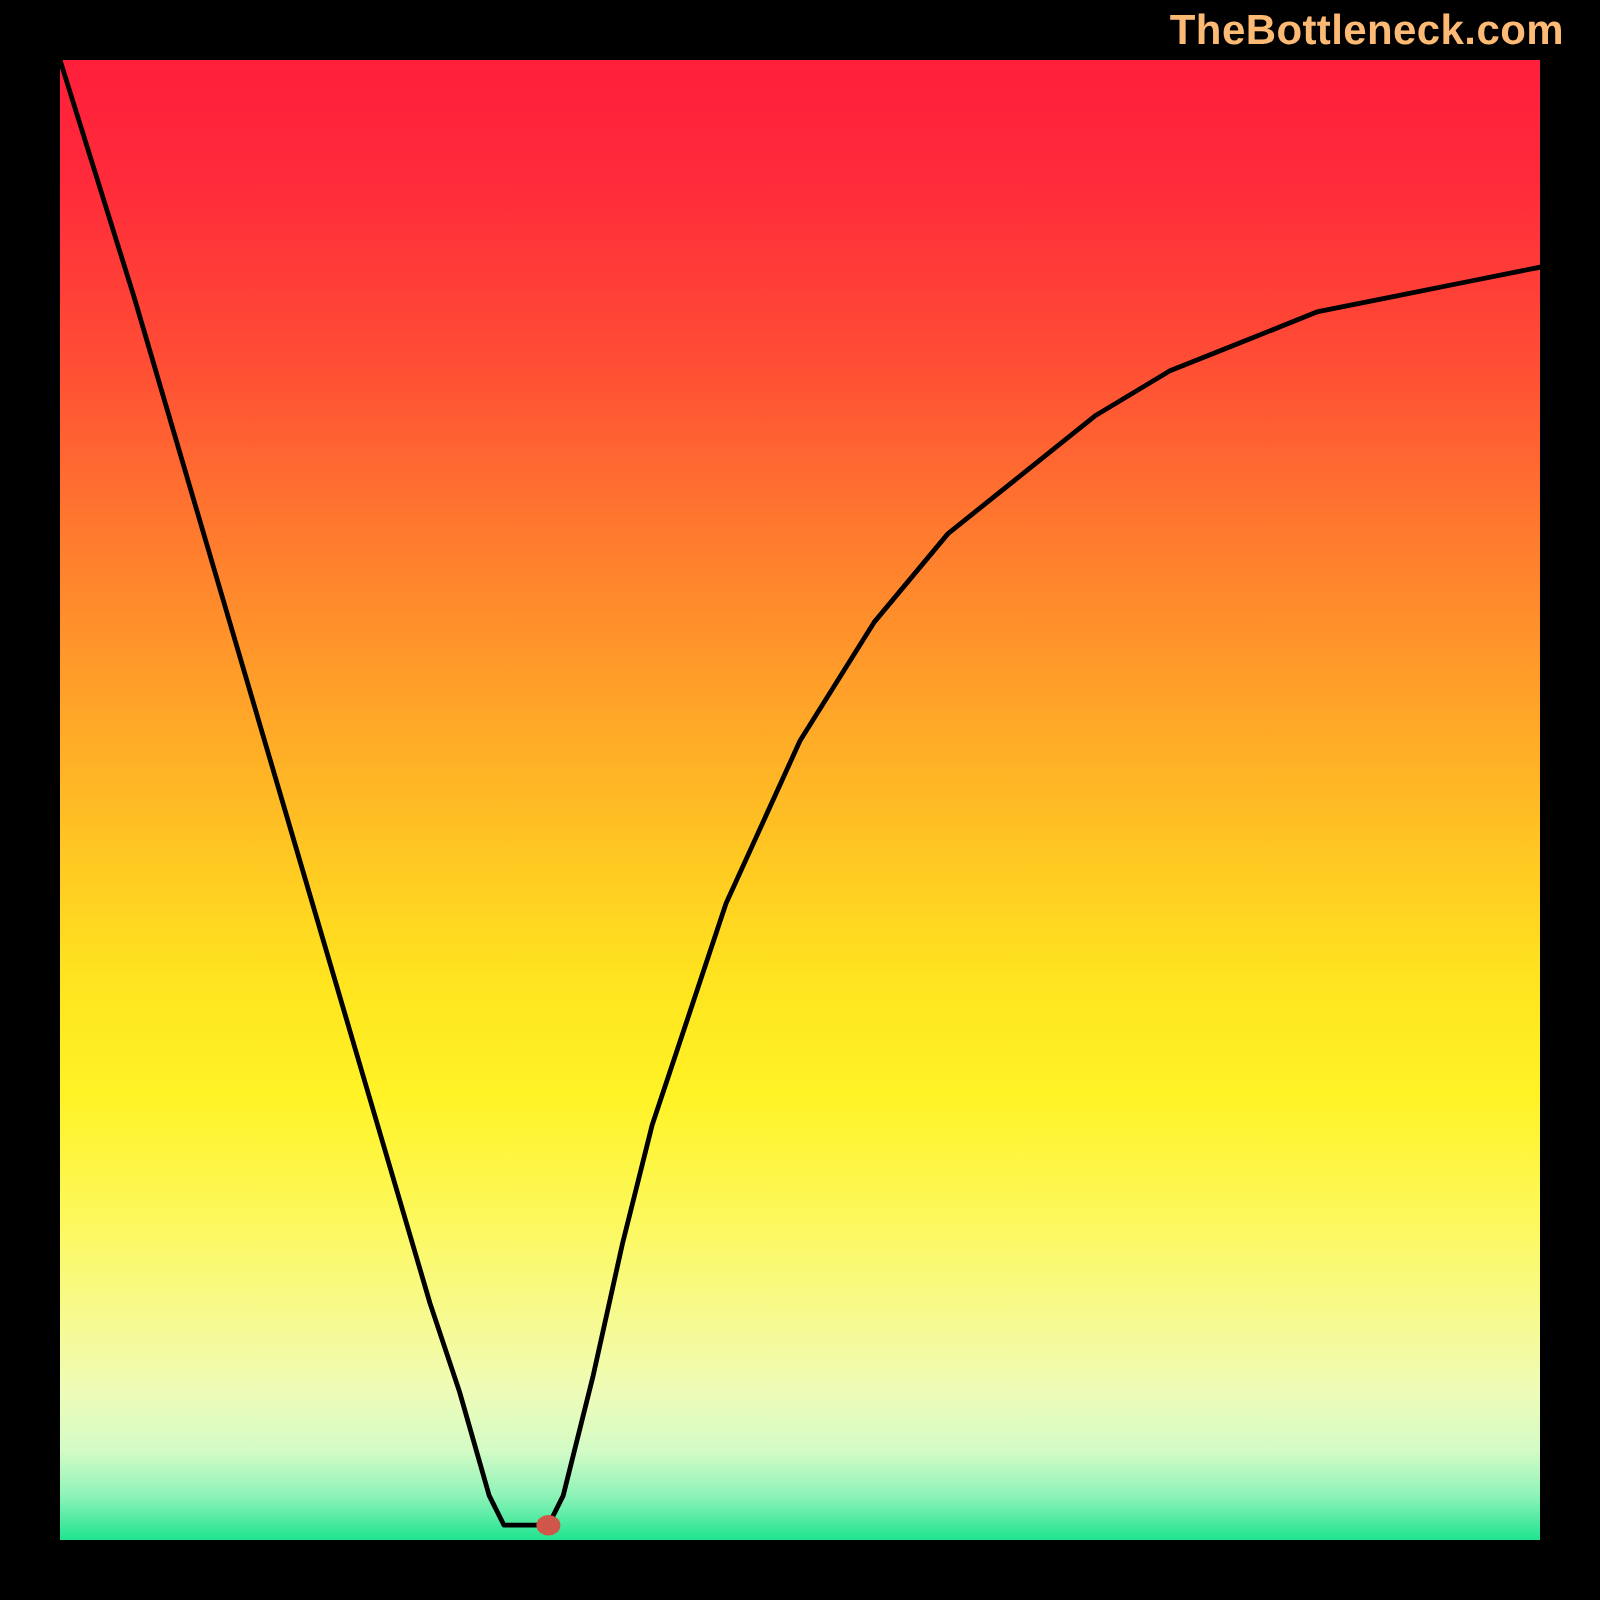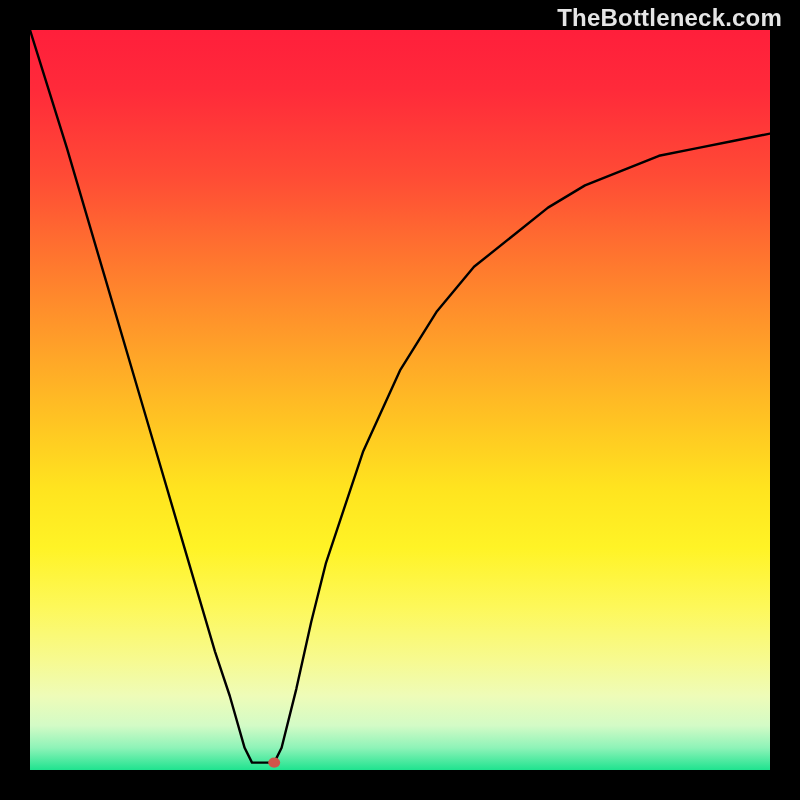--- a/index.html
+++ b/index.html
@@ -8,23 +8,23 @@
     position: relative;
     width: 800px;
     height: 800px;
     background: #000;
   }
   .watermark {
     position: absolute;
     top: 4px;
     right: 18px;
     font-family: Arial, Helvetica, sans-serif;
-    font-size: 24px;
+    font-size: 21px;
     font-weight: bold;
-    color: #e5e5e5;
+    color: #fdba74;
     letter-spacing: 0.2px;
   }
   .plot-area {
     position: absolute;
     left: 30px;
     top: 30px;
     width: 740px;
     height: 740px;
     background: linear-gradient(to bottom,
       #ff1f3b 0%,

